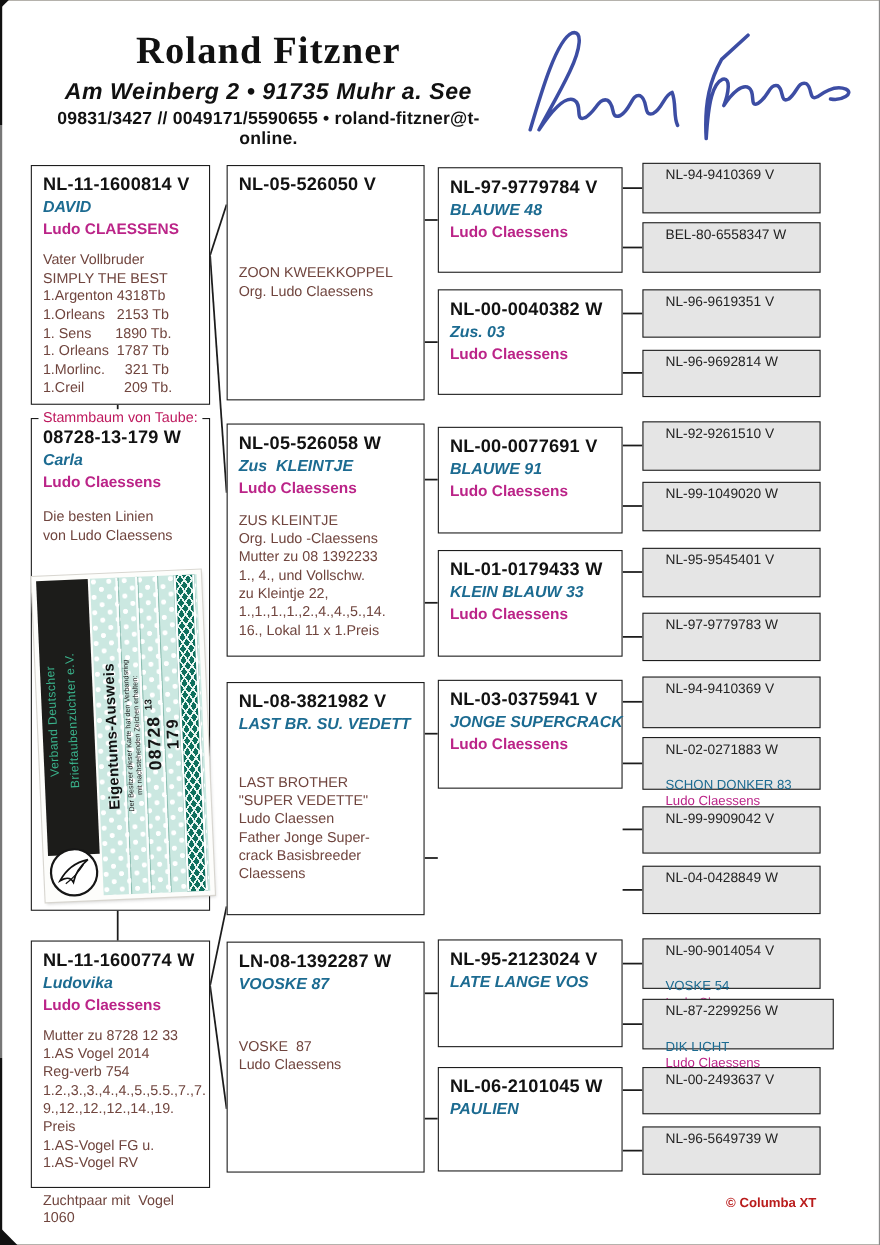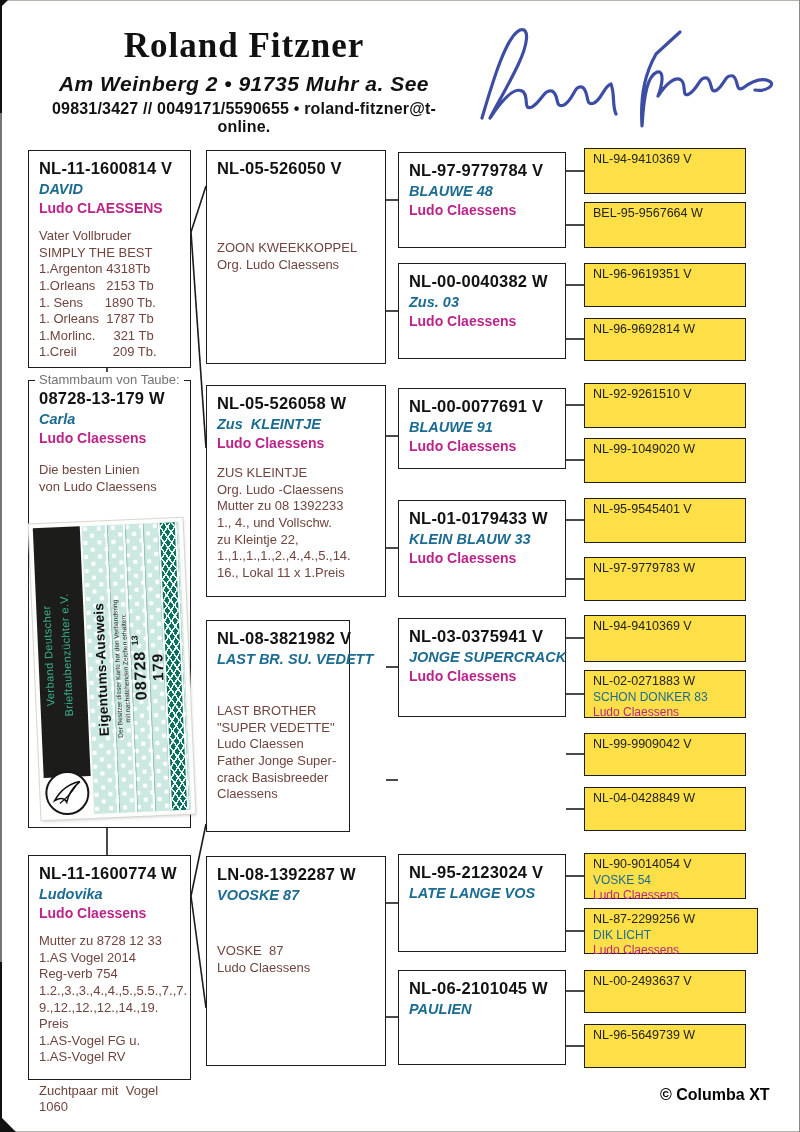--- a/index.html
+++ b/index.html
@@ -18,24 +18,24 @@
   .lh-address{font-style:italic;font-weight:600;font-size:21px;margin-top:6px;letter-spacing:.5px;}
   .lh-contact{font-weight:700;font-size:16px;margin-top:4px;letter-spacing:.2px;}
   .signature{position:absolute;left:448px;top:20px;width:340px;height:110px;}
 
   
   .pbox{position:absolute;background:#fff;border:1.7px solid #1d1d1d;box-sizing:border-box;padding:8px 10px;}
   .ring{font-weight:700;font-size:16.5px;color:#121212;letter-spacing:.2px;margin-bottom:3px;white-space:pre;}
   .pname{font-weight:700;font-style:italic;font-size:14.5px;color:#1c6b91;margin-bottom:3px;white-space:pre;}
   .breeder{font-weight:700;font-size:14px;color:#bb2488;white-space:pre;}
   .notes{font-size:13px;line-height:1.28;color:#70453e;white-space:pre-wrap;margin-top:10px;}
-  .legend{position:absolute;top:-9px;left:6px;background:#fff;padding:0 4px;font-size:13px;color:#737373;white-space:nowrap;}
-  .sbox{position:absolute;background:#fde047;border:1.6px solid #1d1d1d;box-sizing:border-box;padding:3px 8px;}
+  .legend{position:absolute;top:-9px;left:6px;background:#fff;padding:0 4px;font-size:13px;color:#be185d;white-space:nowrap;}
+  .sbox{position:absolute;background:#e5e5e5;border:1.6px solid #1d1d1d;box-sizing:border-box;padding:3px 20px;}
   .sring{font-size:12.5px;font-weight:500;color:#222;white-space:pre;}
-  .sname{font-size:12px;color:#1c6b91;margin-top:2px;white-space:pre;}
+  .sname{font-size:12px;color:#1c6b91;margin-top:18px;white-space:pre;}
   .sbreeder{font-size:12px;color:#bb2488;margin-top:1px;white-space:pre;}
   .connectors{position:absolute;left:0;top:0;pointer-events:none;}
   .connectors line{stroke:#1c1c1c;stroke-width:1.6;}
 
   
   .card{position:absolute;left:35px;top:521px;width:154px;height:296px;background:#fdfdfb;
         transform:rotate(-2.5deg);box-shadow:0 0 0 1px #d8d6d0,1px 2px 3px rgba(0,0,0,.15);box-sizing:border-box;padding:4px;}
   .card-inner{position:relative;width:100%;height:100%;}
   .band{position:absolute;left:0;top:0;width:47px;height:250px;background:#1c1c1a;}
   .band-text{position:absolute;left:2px;top:248px;width:240px;height:44px;transform:rotate(-90deg);transform-origin:left top;
@@ -50,21 +50,21 @@
   .card-title{left:6px;top:282px;font-weight:700;font-size:13.5px;letter-spacing:.3px;}
   .card-sub{left:26px;top:282px;font-size:6.6px;line-height:1.15;white-space:pre-line;color:#1d1d1d;}
   .card-ringline{left:43px;top:282px;font-weight:700;font-size:16px;letter-spacing:1px;color:#151515;}
   .card-ringmid{font-size:9px;font-weight:700;vertical-align:super;letter-spacing:0;}
   .card-num{left:61px;top:282px;font-weight:700;font-size:15px;letter-spacing:1px;color:#151515;}
   .xband{position:absolute;left:76px;top:0;width:19px;height:100%;background-color:#0d6f5d;
          background-image:repeating-linear-gradient(55deg,#e9f6f1 0 1.5px,transparent 1.5px 6px),
                           repeating-linear-gradient(-55deg,#e9f6f1 0 1.5px,transparent 1.5px 6px);
          border-left:2px solid #fff;border-right:2px solid #fff;box-sizing:border-box;}
 
-  .footer-credit{position:absolute;left:660px;top:1086px;font-size:16px;font-weight:700;color:#000000;}
+  .footer-credit{position:absolute;left:660px;top:1086px;font-size:12px;font-weight:700;color:#b91c1c;}
 </style>
 </head>
 <body>
 
 <div class="page">
 
   <div class="edge-left"></div>
   <div class="edge-right"></div>
   <div class="corner-tl"></div>
   <div class="corner-bl"></div>
@@ -192,21 +192,21 @@
     <div class="pname">Zus  KLEINTJE</div>
     <div class="breeder">Ludo Claessens</div>
     <div class="notes" style="margin-top:14px">ZUS KLEINTJE
 Org. Ludo -Claessens
 Mutter zu 08 1392233
 1., 4., und Vollschw.
 zu Kleintje 22,
 1.,1.,1.,1.,2.,4.,4.,5.,14.
 16., Lokal 11 x 1.Preis</div>
   </div>
-  <div class="pbox" style="left:206px;top:620px;width:144px;height:212px">
+  <div class="pbox" style="left:206px;top:620px;width:180px;height:212px">
     <div class="ring">NL-08-3821982 V</div>
     <div class="pname">LAST BR. SU. VEDETT</div>
     <div class="notes" style="margin-top:36px">LAST BROTHER
 "SUPER VEDETTE"
 Ludo Claessen
 Father Jonge Super-
 crack Basisbreeder
 Claessens</div>
   </div>
   <div class="pbox" style="left:206px;top:856px;width:180px;height:210px">
@@ -219,21 +219,21 @@
   <div class="pbox" style="left:398px;top:152px;width:168px;height:96px">
     <div class="ring">NL-97-9779784 V</div>
     <div class="pname">BLAUWE 48</div>
     <div class="breeder">Ludo Claessens</div>
   </div>
   <div class="pbox" style="left:398px;top:263px;width:168px;height:96px">
     <div class="ring">NL-00-0040382 W</div>
     <div class="pname">Zus. 03</div>
     <div class="breeder">Ludo Claessens</div>
   </div>
-  <div class="pbox" style="left:398px;top:388px;width:168px;height:81px">
+  <div class="pbox" style="left:398px;top:388px;width:168px;height:97px">
     <div class="ring">NL-00-0077691 V</div>
     <div class="pname">BLAUWE 91</div>
     <div class="breeder">Ludo Claessens</div>
   </div>
   <div class="pbox" style="left:398px;top:500px;width:168px;height:97px">
     <div class="ring">NL-01-0179433 W</div>
     <div class="pname">KLEIN BLAUW 33</div>
     <div class="breeder">Ludo Claessens</div>
   </div>
   <div class="pbox" style="left:398px;top:618px;width:168px;height:99px">
@@ -247,21 +247,21 @@
   </div>
   <div class="pbox" style="left:398px;top:970px;width:168px;height:95px">
     <div class="ring">NL-06-2101045 W</div>
     <div class="pname">PAULIEN</div>
   </div>
 
   <div class="sbox" style="left:584px;top:148px;width:162px;height:46px">
     <div class="sring">NL-94-9410369 V</div>
   </div>
   <div class="sbox" style="left:584px;top:202px;width:162px;height:46px">
-    <div class="sring">BEL-95-9567664 W</div>
+    <div class="sring">BEL-80-6558347 W</div>
   </div>
   <div class="sbox" style="left:584px;top:263px;width:162px;height:44px">
     <div class="sring">NL-96-9619351 V</div>
   </div>
   <div class="sbox" style="left:584px;top:318px;width:162px;height:43px">
     <div class="sring">NL-96-9692814 W</div>
   </div>
   <div class="sbox" style="left:584px;top:383px;width:162px;height:45px">
     <div class="sring">NL-92-9261510 V</div>
   </div>

